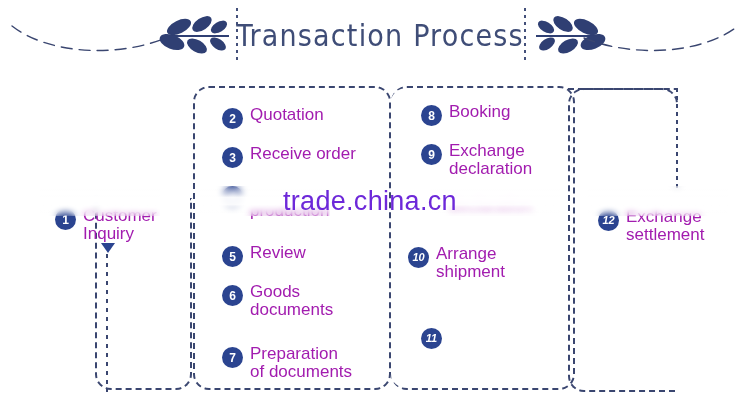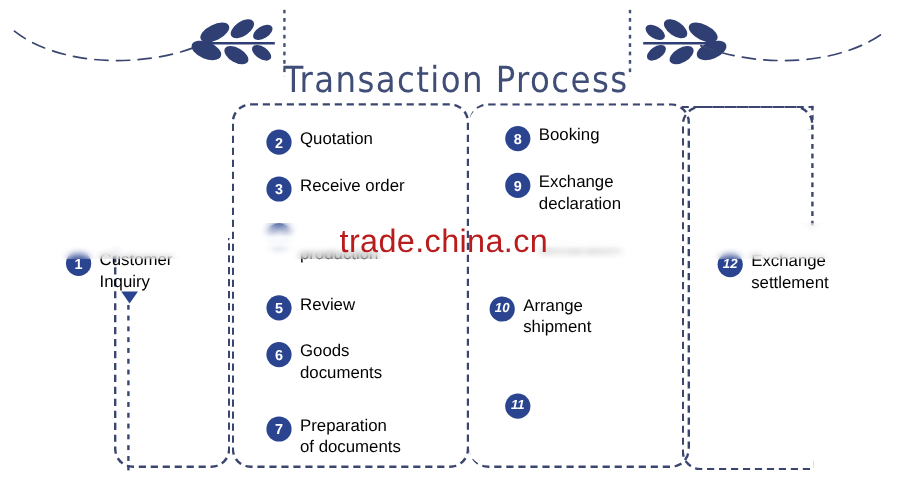--- a/index.html
+++ b/index.html
@@ -12,21 +12,21 @@
   }
   .stage{position:absolute;inset:0;}
 
   
   .header{position:absolute;left:0;top:0;width:750px;height:72px;}
   .title{
     position:absolute;left:240px;top:12px;width:280px;height:46px;
     display:flex;align-items:center;justify-content:center;
     font-family:"DejaVu Sans Condensed","Liberation Sans",sans-serif;
     font-size:30px;letter-spacing:1.2px;
-    color:#3f4d77;white-space:nowrap;font-weight:400;margin-top:32px;
+    color:#3f4d77;white-space:nowrap;font-weight:400;
   }
   .dotcol{position:absolute;top:8px;width:2px;height:56px;
     background-image:linear-gradient(#44507a 42%,rgba(0,0,0,0) 0);
     background-size:2px 7px;background-repeat:repeat-y;}
   .dotcol.left{left:236px;}
   .dotcol.right{left:524px;}
 
   .orn{position:absolute;top:6px;width:78px;height:62px;}
   .orn.left{left:155px;}
   .orn.right{left:532px;}
@@ -76,21 +76,21 @@
     flex:0 0 auto;
     width:21px;height:21px;border-radius:50%;
     background:#2b4490;color:#ffffff;
     font-size:12px;font-weight:700;
     display:flex;align-items:center;justify-content:center;
     line-height:1;margin-top:2px;
     font-family:"Liberation Sans",sans-serif;
   }
   .num.wide{font-size:11px;font-style:italic;}
   .lbl{
-    font-size:14px;line-height:18px;color:#000000;
+    font-size:17px;line-height:18px;color:#a21caf;
     white-space:pre-line;font-weight:400;
     font-family:"Liberation Sans",sans-serif;
   }
 
   
   .n1{left:55px;top:207px;}
   
   .n2{left:222px;top:106px;}
   .n3{left:222px;top:145px;}
   .n4{left:222px;top:184px;}
@@ -114,21 +114,21 @@
   }
   .arrow-stem{
     position:absolute;left:7px;top:11px;width:2px;height:138px;
     background-image:linear-gradient(#3a4670 48%,rgba(0,0,0,0) 0);
     background-size:2px 9px;background-repeat:repeat-y;
   }
 
   
   .wm{
     position:absolute;left:283px;top:186px;
-    font-size:27px;color:#b91c1c;letter-spacing:0.3px;
+    font-size:27px;color:#6d28d9;letter-spacing:0.3px;
     font-family:"Liberation Sans",sans-serif;
     white-space:nowrap;pointer-events:none;
   }
   .blur-band{
     position:absolute;height:30px;pointer-events:none;
     background:linear-gradient(180deg,rgba(255,255,255,0.15) 0%,rgba(255,255,255,0.96) 38%,rgba(255,255,255,0.96) 62%,rgba(255,255,255,0.15) 100%);
     backdrop-filter:blur(3px);
   }
   .bb1{left:40px;top:186px;width:120px;}
   .bb2{left:200px;top:186px;width:130px;}

